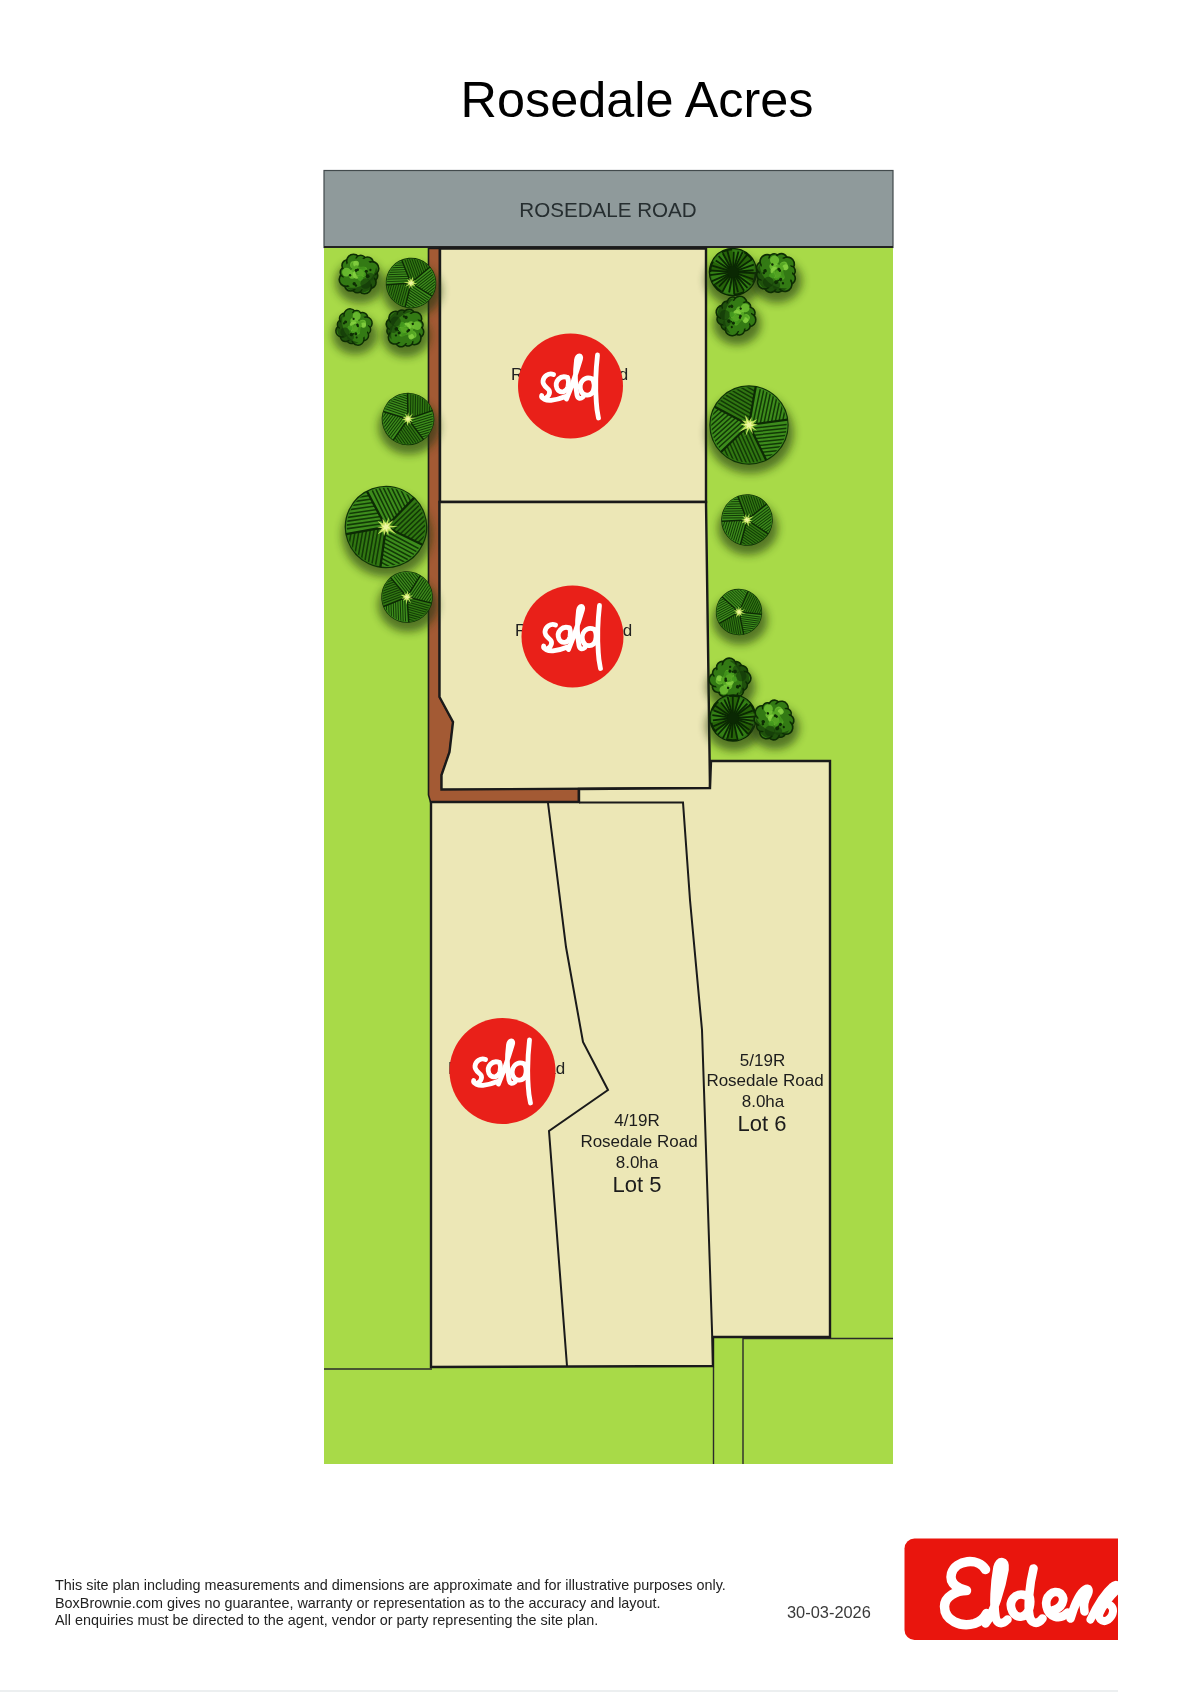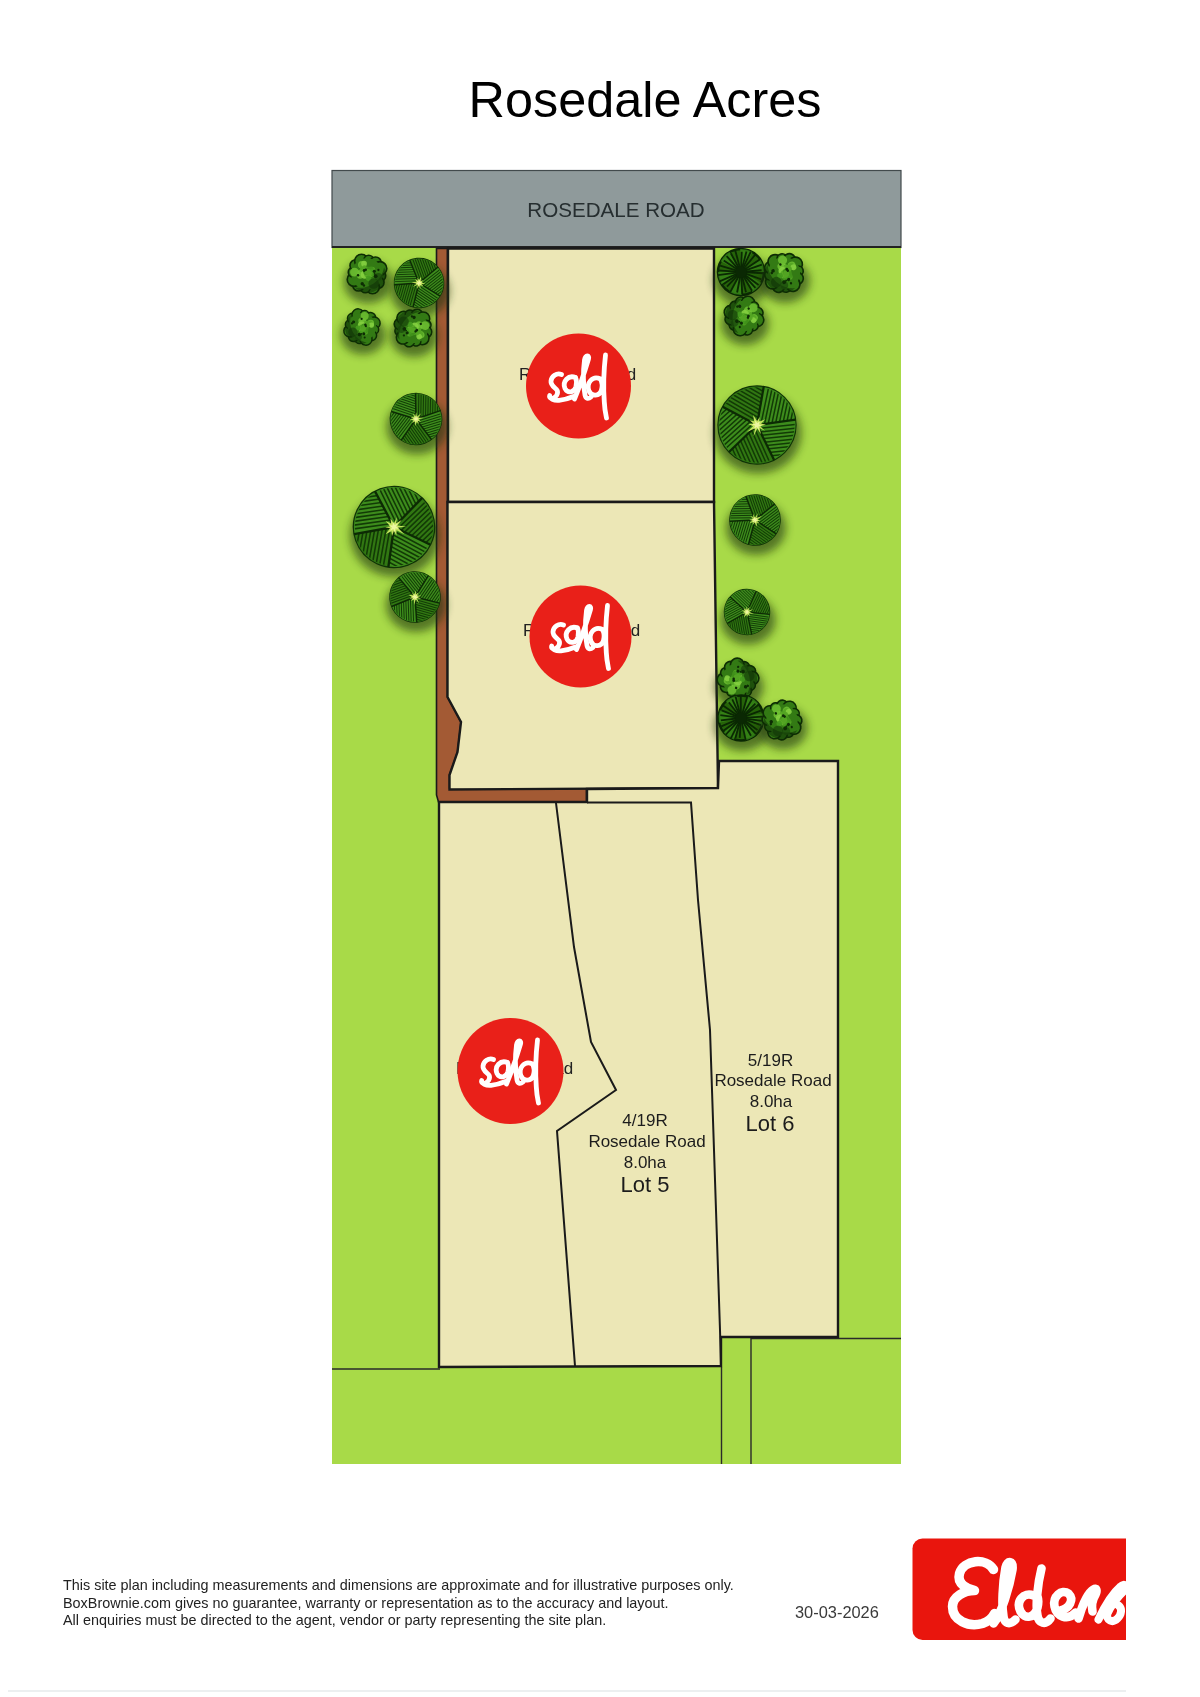--- a/index.html
+++ b/index.html
@@ -1,18 +1,18 @@
 <!DOCTYPE html>
 <html><head>
 <meta charset="utf-8">
 <title>Rosedale Acres</title>
 <style>
   html,body{margin:0;padding:0;background:#ffffff;}
   .page{position:relative;width:1118px;height:1697px;overflow:hidden;
-        font-family:"Liberation Sans",sans-serif;margin-left:8px;}
+        font-family:"Liberation Sans",sans-serif;}
   svg{position:absolute;left:0;top:0;}
   text{font-family:"Liberation Sans",sans-serif;}
 </style>
 </head>
 <body>
 <div class="page">
 <svg width="1200" height="1697" viewBox="0 0 1200 1697">
 <defs>
 <filter id="soft" x="-40%" y="-40%" width="180%" height="180%">
           <feGaussianBlur stdDeviation="4.5"></feGaussianBlur>

